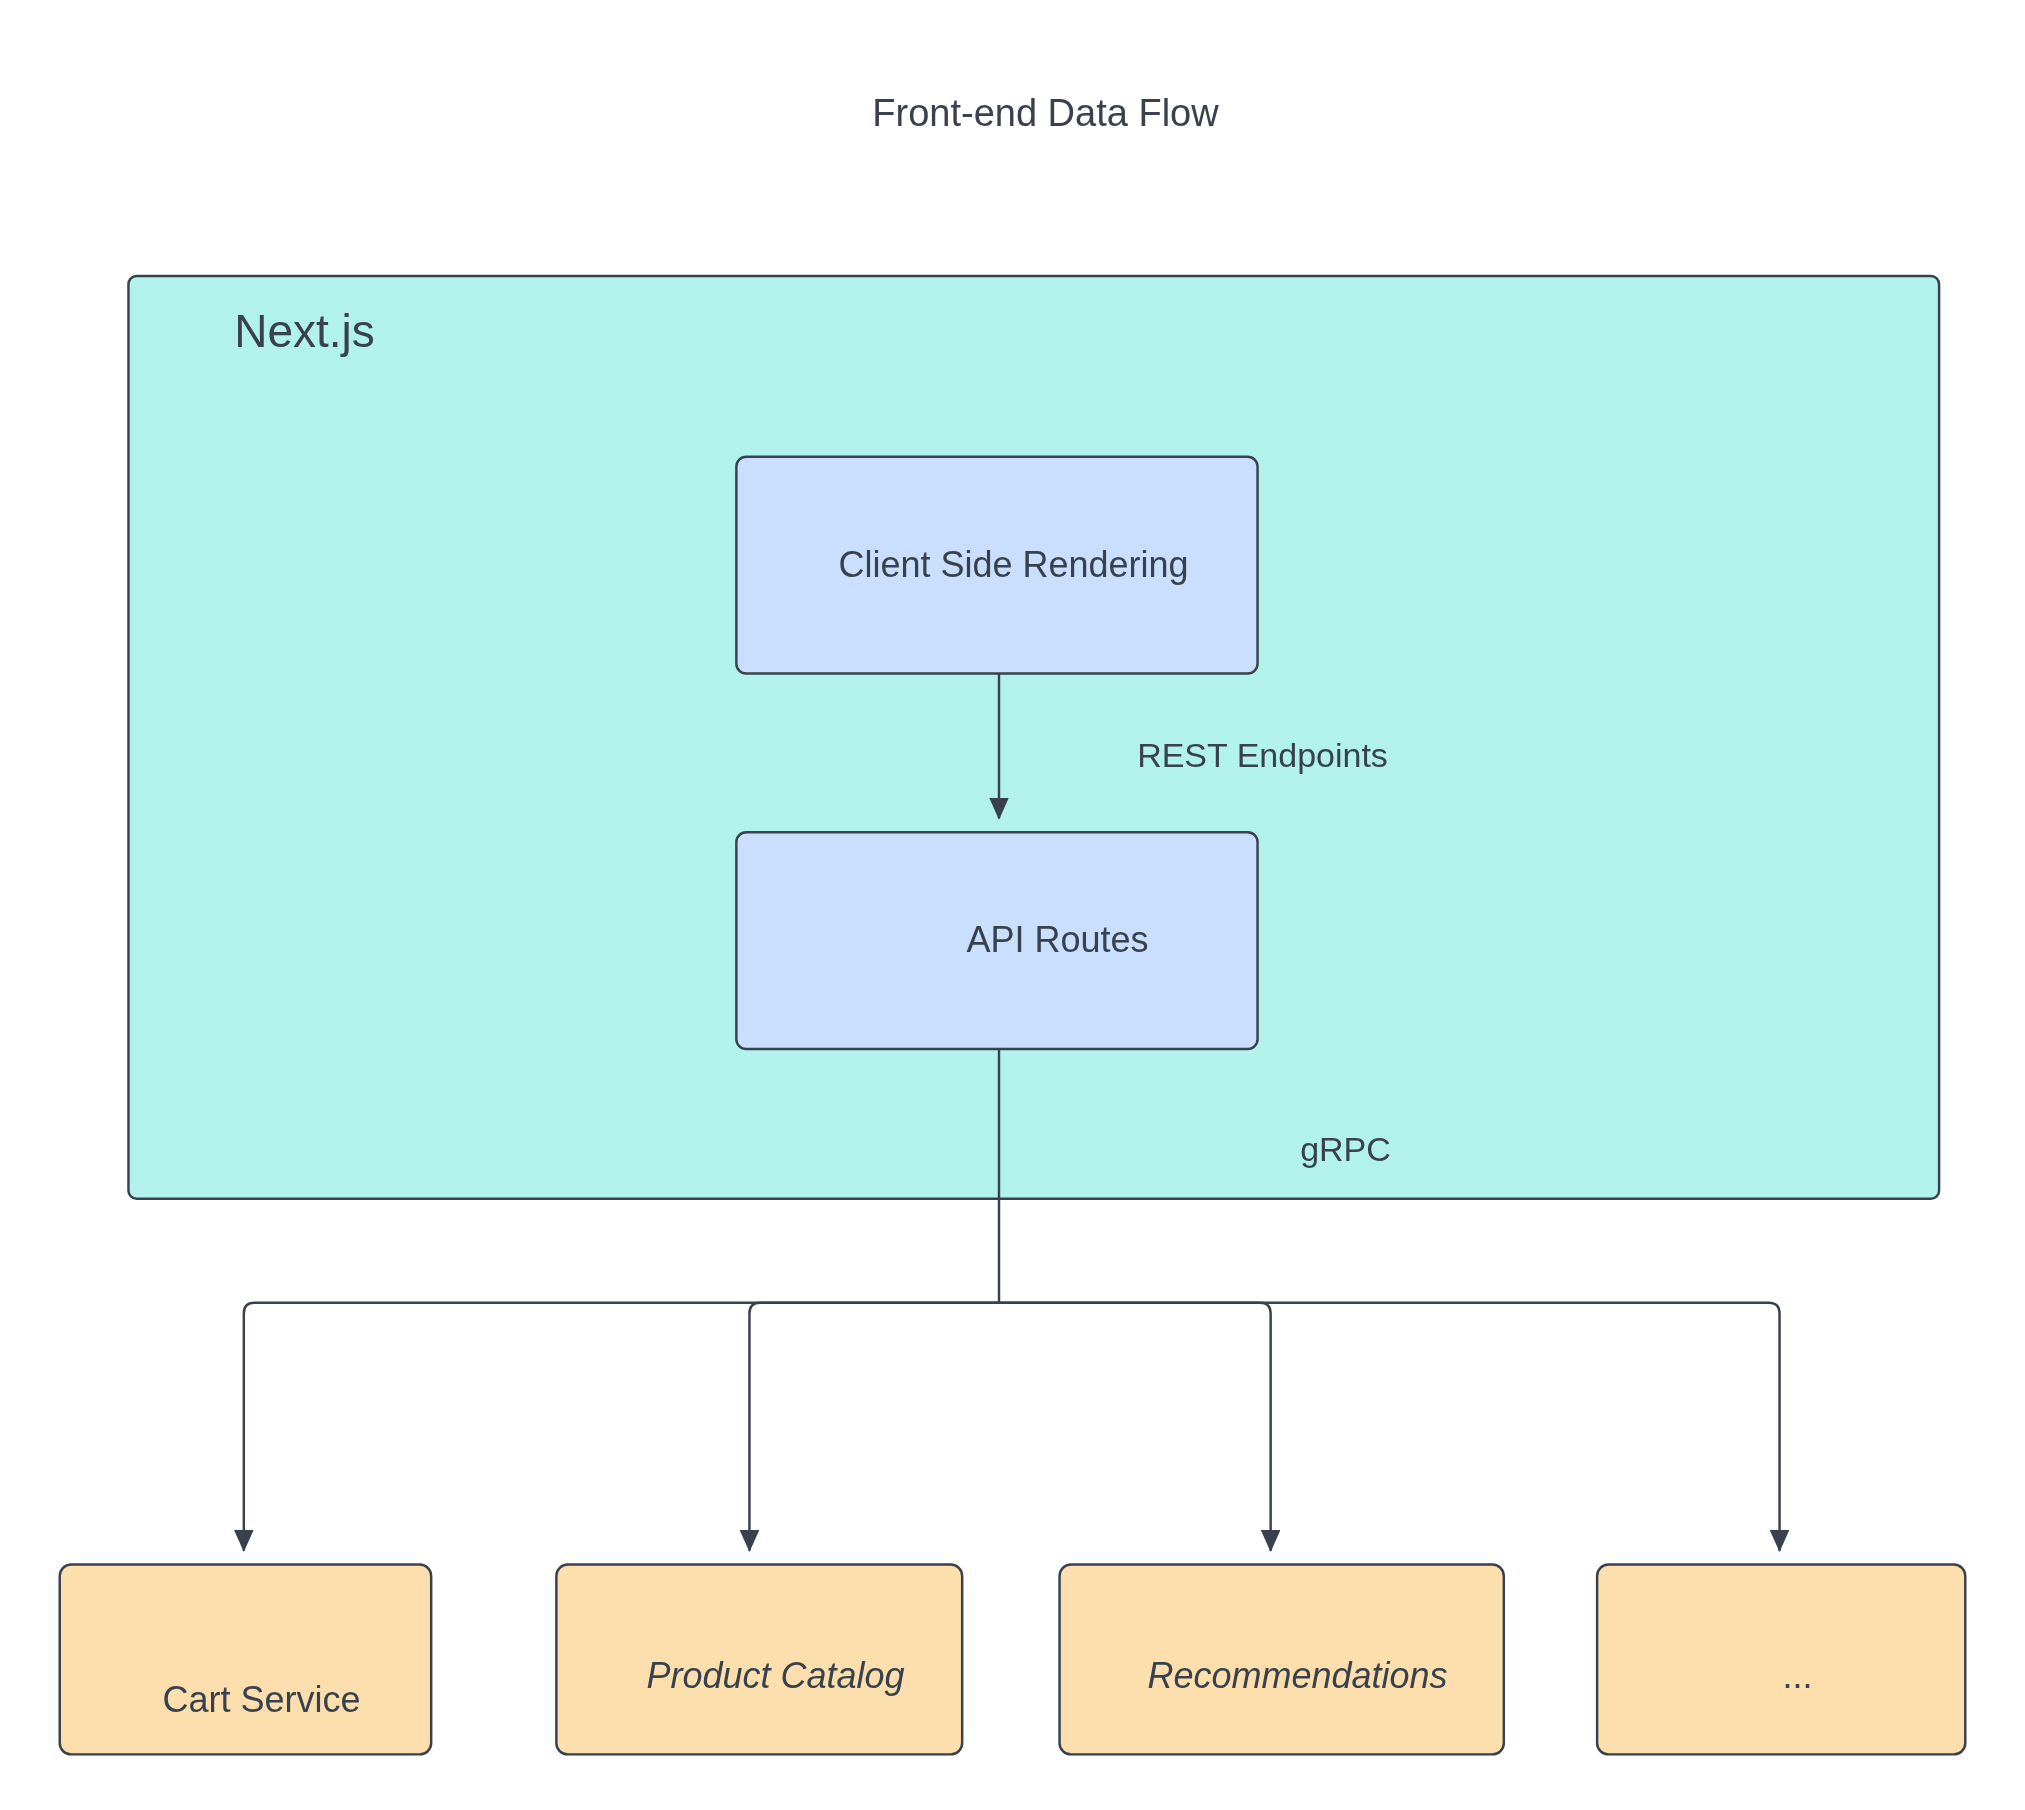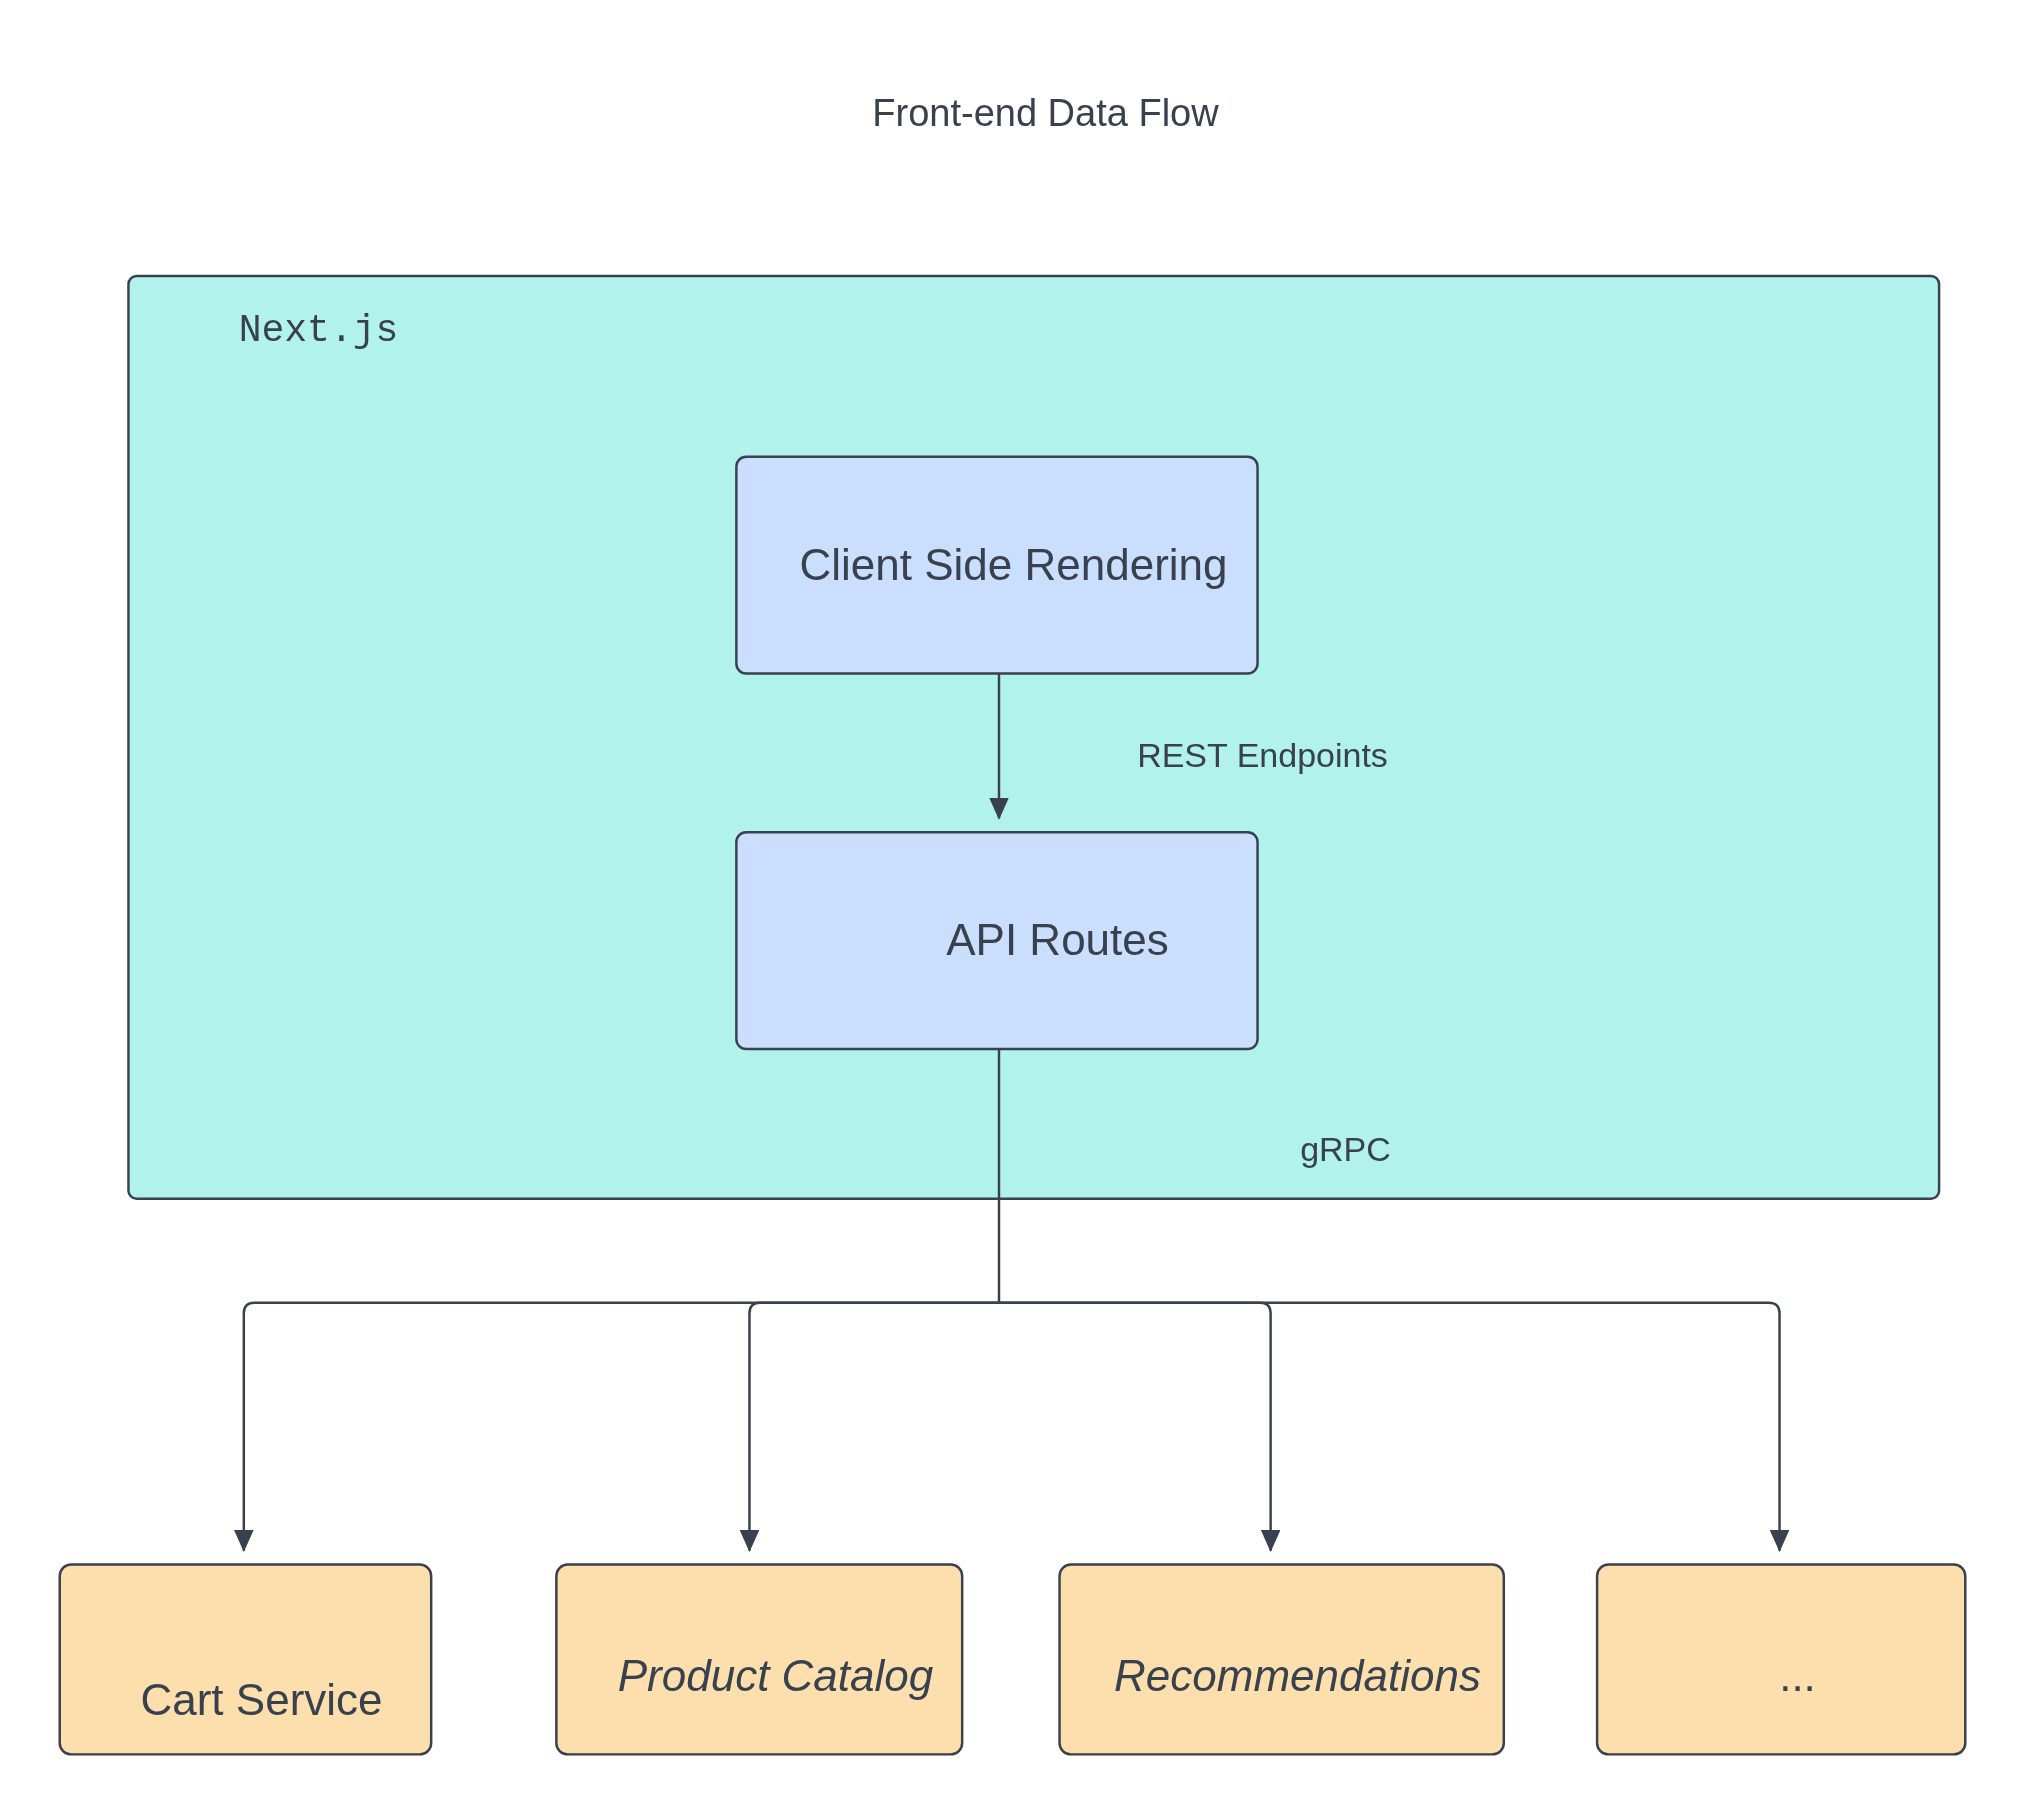--- a/index.html
+++ b/index.html
@@ -34,28 +34,27 @@
     padding-left: 33px;
   }
   .title-text {
     font-size: 38px;
     left: 0;
     top: 94px;
     width: 2025px;
     text-align: center;
   }
   .group-title {
-    font-size: 38px;
-    left: 302px;
+    font-size: 46px;
+    left: 288px;
     top: 331px;
     transform: translate(-50%, -50%);
-    font-family: Liberation Mono, monospace;
   }
   .node-text {
-    font-size: 44px;
+    font-size: 36px;
     transform: translate(-50%, -50%);
     text-align: center;
   }
   .edge-text {
     font-size: 34px;
     transform: translate(-50%, -50%);
     text-align: left;
   }
 </style>
 </head>

